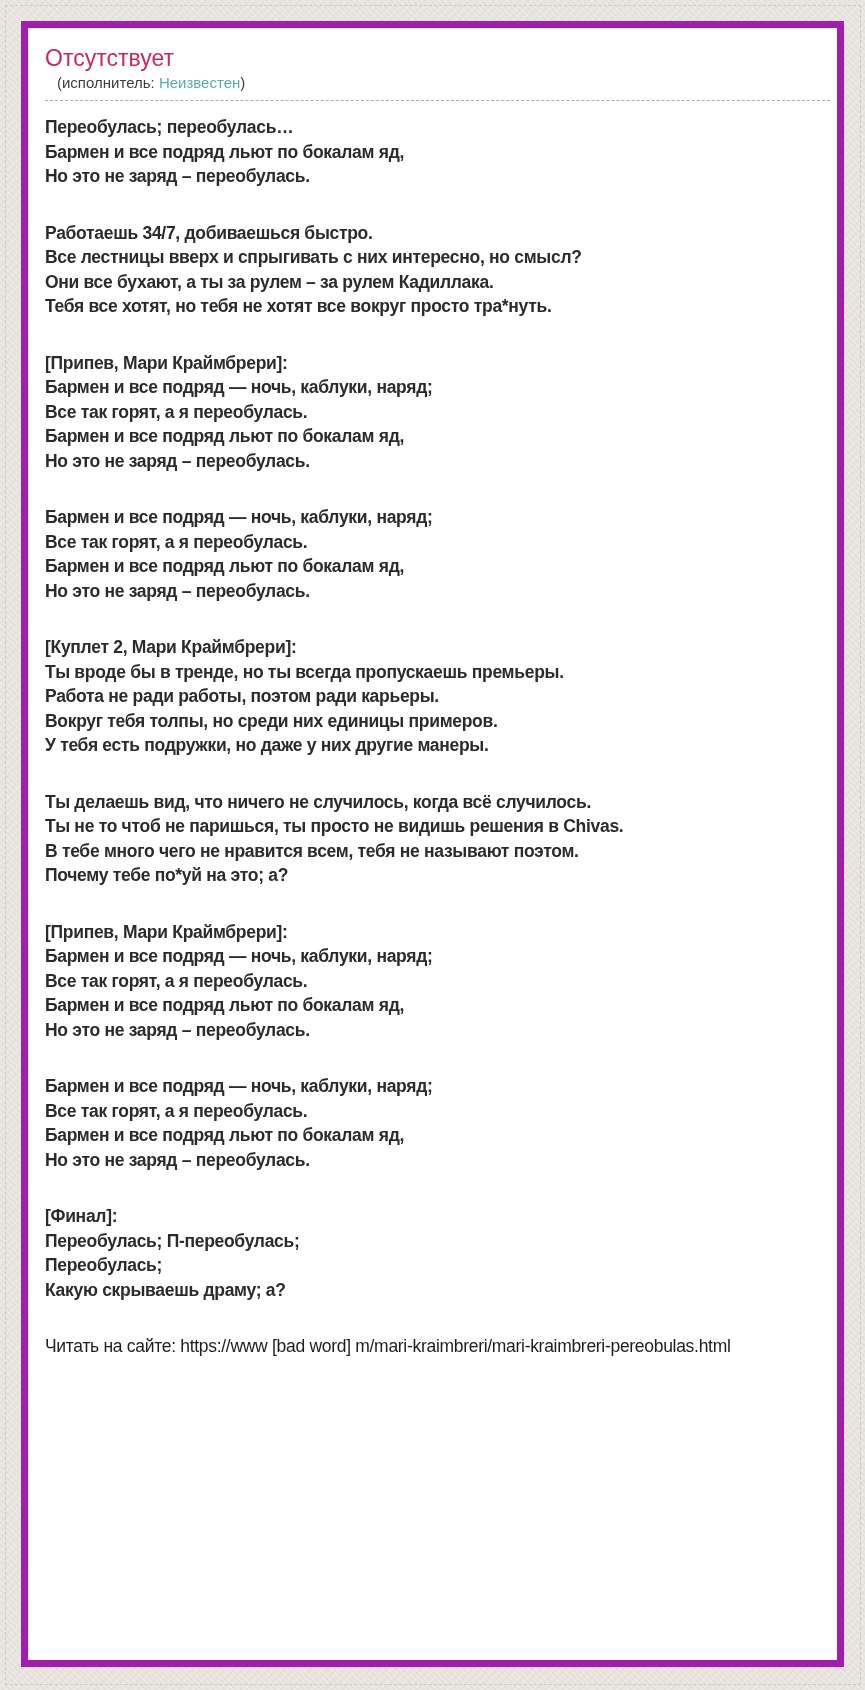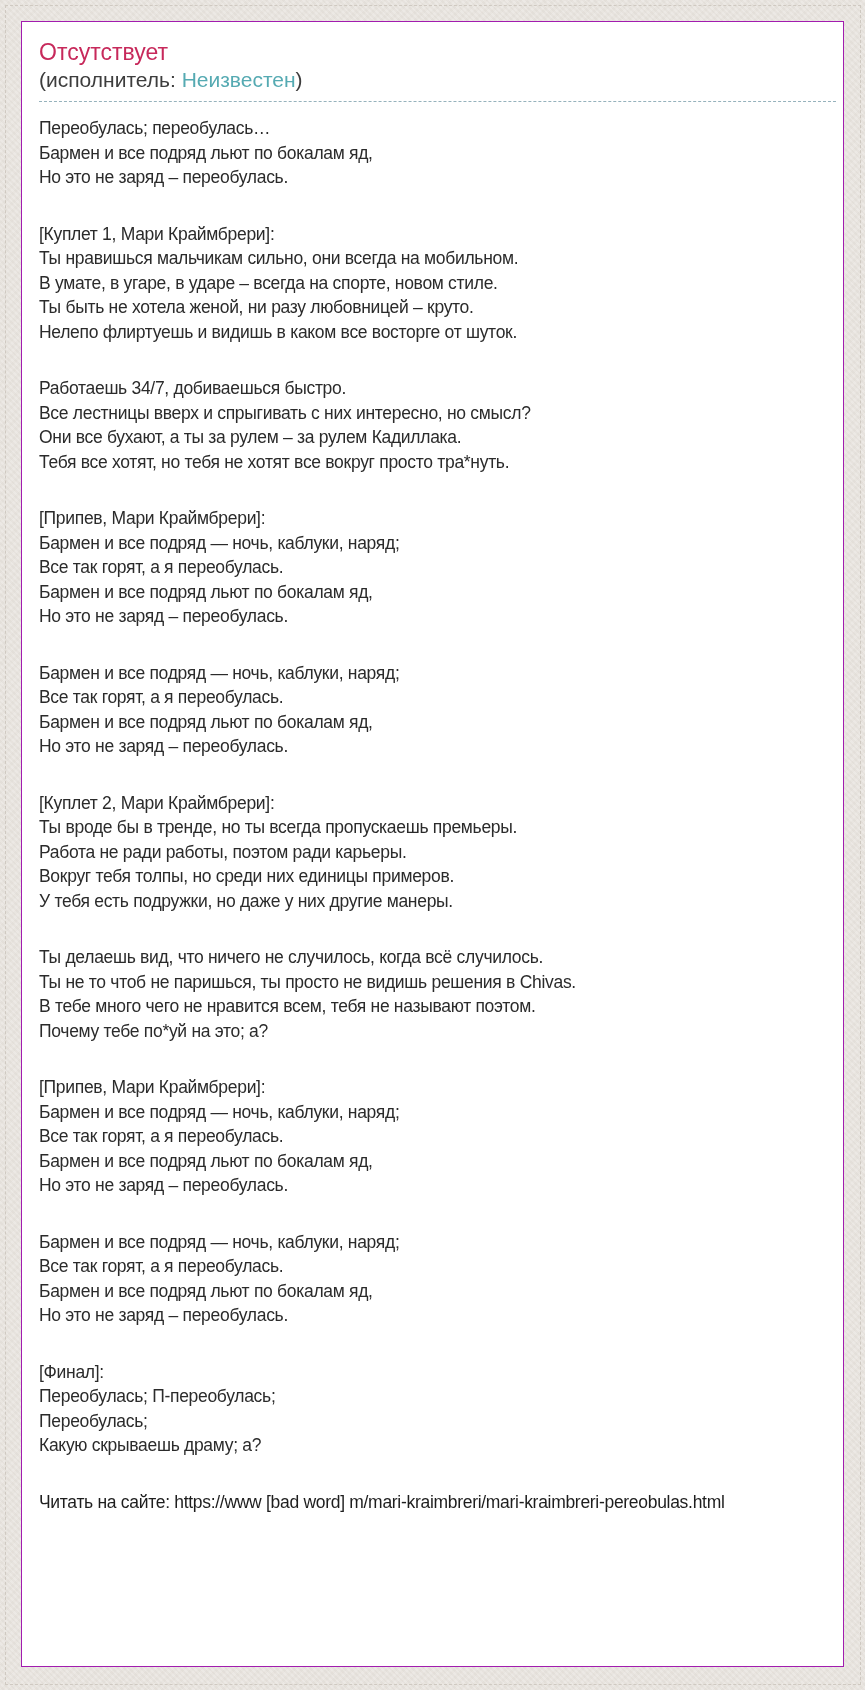--- a/index.html
+++ b/index.html
@@ -19,35 +19,35 @@
     left: 5px; top: 5px; right: 4px; bottom: 5px;
     border: 1px dashed #cfc9c1;
     pointer-events: none;
   }
   .card {
     position: absolute;
     left: 21px; top: 21px;
     width: 823px; height: 1646px;
     box-sizing: border-box;
     background: #ffffff;
-    border: 1px solid #a21caf;
+    border: 7px solid #a21caf;
     padding: 17px 0 0 17px;
   }
   .song-header { margin-right: 7px; border-bottom: 1px dashed #96b2bc; padding-bottom: 9px; }
   h1.song-title {
     margin: 0;
     font-size: 23px;
     font-weight: normal;
     line-height: 26px;
     color: #c7295b;
     letter-spacing: 0;
   }
-  .artist-line { margin-top: 3px; font-size: 21px; color: #3d3d3d; }
+  .artist-line { margin-top: 3px; font-size: 15px; color: #3d3d3d; margin-left: 12px; }
   .artist-line a { color: #55aab2; text-decoration: none; cursor: pointer; }
-  .lyrics { margin-top: 14px; color: #2b2b2b; font-size: 17.5px; line-height: 24.5px; letter-spacing: -0.3px; }
+  .lyrics { margin-top: 14px; color: #2b2b2b; font-size: 17.5px; line-height: 24.5px; letter-spacing: -0.3px; font-weight: bold; }
   .stanza { white-space: pre-line; margin: 0 0 32px 0; }
   .site-line {
     margin: 32px 0 0 0;
     color: #1e1e1e;
     font-size: 17.5px;
     line-height: 24.5px;
     letter-spacing: -0.3px;
     white-space: nowrap;
     overflow: visible;
   }
@@ -63,25 +63,20 @@
     <h1 class="song-title">Отсутствует</h1>
     <div class="artist-line">
       <span>(исполнитель: </span><a>Неизвестен</a><span>)</span>
     </div>
   </div>
 
   <div class="lyrics">
       <p class="stanza">Переобулась; переобулась…
 Бармен и все подряд льют по бокалам яд,
 Но это не заряд – переобулась.</p>
-      <p class="stanza">[Куплет 1, Мари Краймбрери]:
-Ты нравишься мальчикам сильно, они всегда на мобильном.
-В умате, в угаре, в ударе – всегда на спорте, новом стиле.
-Ты быть не хотела женой, ни разу любовницей – круто.
-Нелепо флиртуешь и видишь в каком все восторге от шуток.</p>
       <p class="stanza">Работаешь 34/7, добиваешься быстро.
 Все лестницы вверх и спрыгивать с них интересно, но смысл?
 Они все бухают, а ты за рулем – за рулем Кадиллака.
 Тебя все хотят, но тебя не хотят все вокруг просто тра*нуть.</p>
       <p class="stanza">[Припев, Мари Краймбрери]:
 Бармен и все подряд — ночь, каблуки, наряд;
 Все так горят, а я переобулась.
 Бармен и все подряд льют по бокалам яд,
 Но это не заряд – переобулась.</p>
       <p class="stanza">Бармен и все подряд — ночь, каблуки, наряд;

